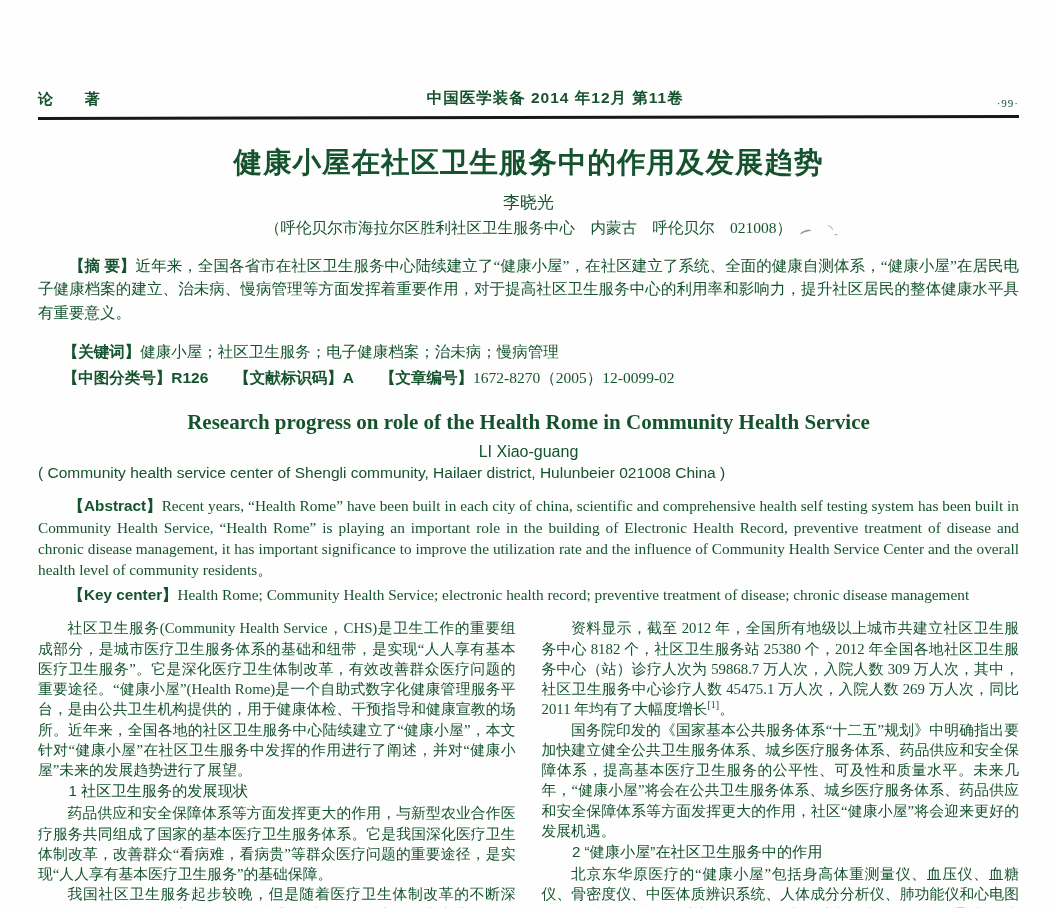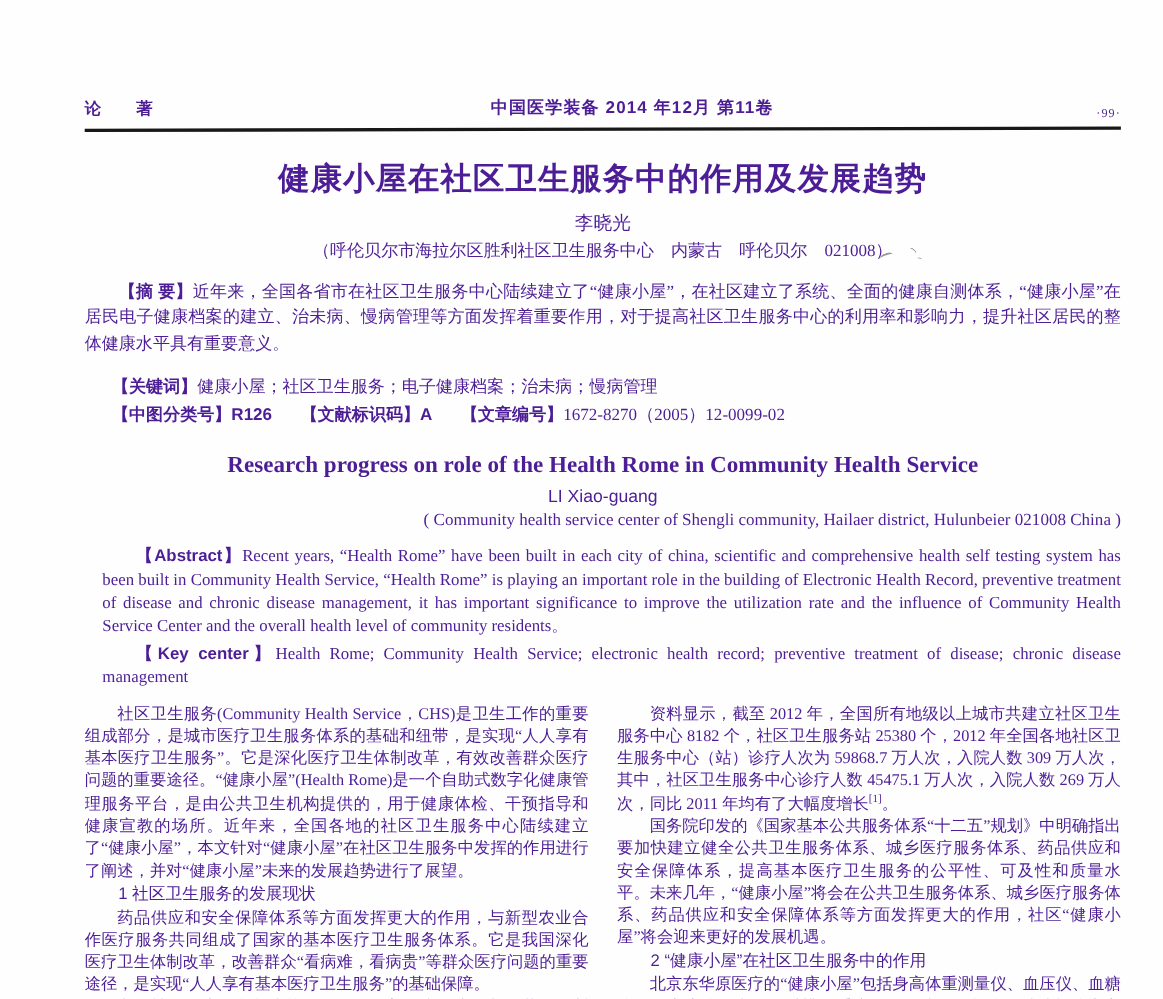--- a/index.html
+++ b/index.html
@@ -3,23 +3,22 @@
 <meta charset="utf-8">
 <style>
   * { box-sizing: border-box; margin: 0; padding: 0; }
   html, body { background: #ffffff; }
   .page {
     position: relative;
     width: 1057px;
     height: 908px;
     background: #fefefe;
     overflow: hidden;
-    color: #4c1d95;
+    color: #14532d;
     font-family: "Liberation Serif", "DejaVu Serif", serif;
-    padding-left: 39px;
   }
   .content { padding: 88px 38px 0 38px; }
 
   
   .jheader {
     display: flex;
     justify-content: space-between;
     align-items: flex-end;
     font-size: 15px;
   }
@@ -73,27 +72,26 @@
 
   
   .title-en {
     margin-top: 21px;
     text-align: center;
     font-weight: bold;
     font-size: 21px;
     font-family: "Liberation Serif", "DejaVu Serif", serif;
   }
   .author-en { margin-top: 8px; text-align: center; font-size: 16px; font-family: "Liberation Sans", "DejaVu Sans", sans-serif; }
-  .affil-en  { margin-top: 3px; text-align: right; font-size: 15.5px; font-family: Liberation Serif, serif; }
+  .affil-en  { margin-top: 3px; text-align: left; font-size: 15.5px; font-family: Liberation Sans, sans-serif; }
   .abs-en, .kw-en {
     font-size: 15.3px;
     line-height: 1.4;
     text-align: justify;
     font-family: "Liberation Serif", "DejaVu Serif", serif;
-    margin-left: 16px;
   }
   .abs-en { margin-top: 13px; text-indent: 2em; }
   .kw-en  { margin-top: 3px; text-indent: 2em; }
 
   
   .columns {
     margin-top: 13px;
     display: flex;
     gap: 26px;
     height: 322px;

